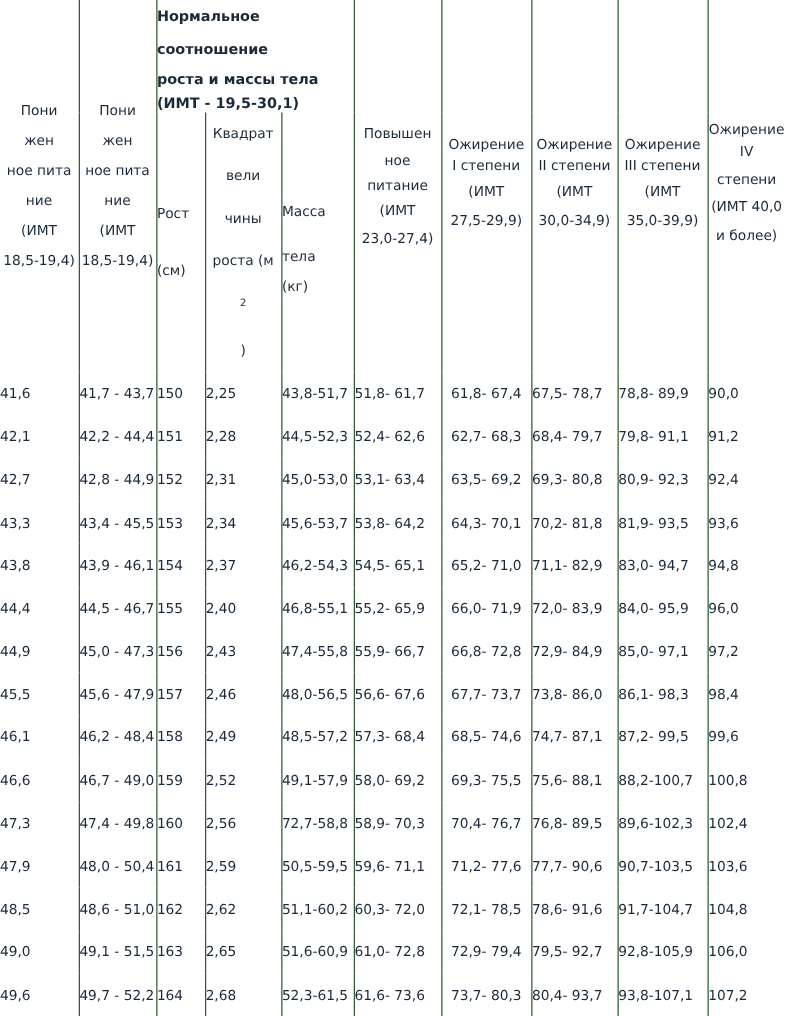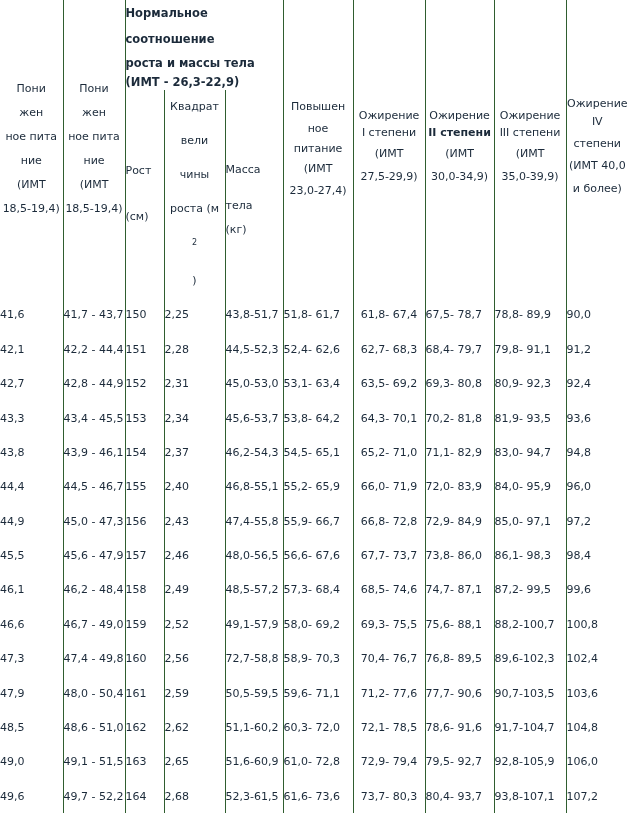--- a/index.html
+++ b/index.html
@@ -116,21 +116,21 @@
           <span>ние</span>
           <span>(ИМТ</span>
           <span>18,5-19,4)</span>
         </span>
       </td>
 
       <td colspan="3" class="hdr-merged" style="height:80px;font-weight:bold;">
         <span class="hdr-stack">
           <span>Нормальное соотношение</span>
           <span style="line-height:22px;">роста и массы тела</span>
-          <span style="line-height:16px;">(ИМТ - 26,3-22,9)</span>
+          <span style="line-height:16px;">(ИМТ - 19,5-30,1)</span>
         </span>
       </td>
 
       <td rowspan="2" class="hdr-left">
         <span class="hdr-stack">
           <span>Повышен</span>
           <span style="line-height:20px;">ное питание</span>
           <span style="line-height:20px;">(ИМТ</span>
           <span style="line-height:24px;">23,0-27,4)</span>
         </span>
@@ -141,21 +141,21 @@
           <span style="line-height:15px;">Ожирение</span>
           <span style="line-height:20px;">I степени</span>
           <span style="line-height:22px;">(ИМТ</span>
           <span style="line-height:24px;">27,5-29,9)</span>
         </span>
       </td>
 
       <td rowspan="2" class="hdr-left">
         <span class="hdr-stack">
           <span style="line-height:15px;">Ожирение</span>
-          <span style="line-height:20px;font-weight:bold;">II степени</span>
+          <span style="line-height:20px;">II степени</span>
           <span style="line-height:22px;">(ИМТ</span>
           <span style="line-height:24px;">30,0-34,9)</span>
         </span>
       </td>
 
       <td rowspan="2" class="hdr-left">
         <span class="hdr-stack">
           <span style="line-height:15px;">Ожирение</span>
           <span style="line-height:20px;">III степени</span>
           <span style="line-height:22px;">(ИМТ</span>

